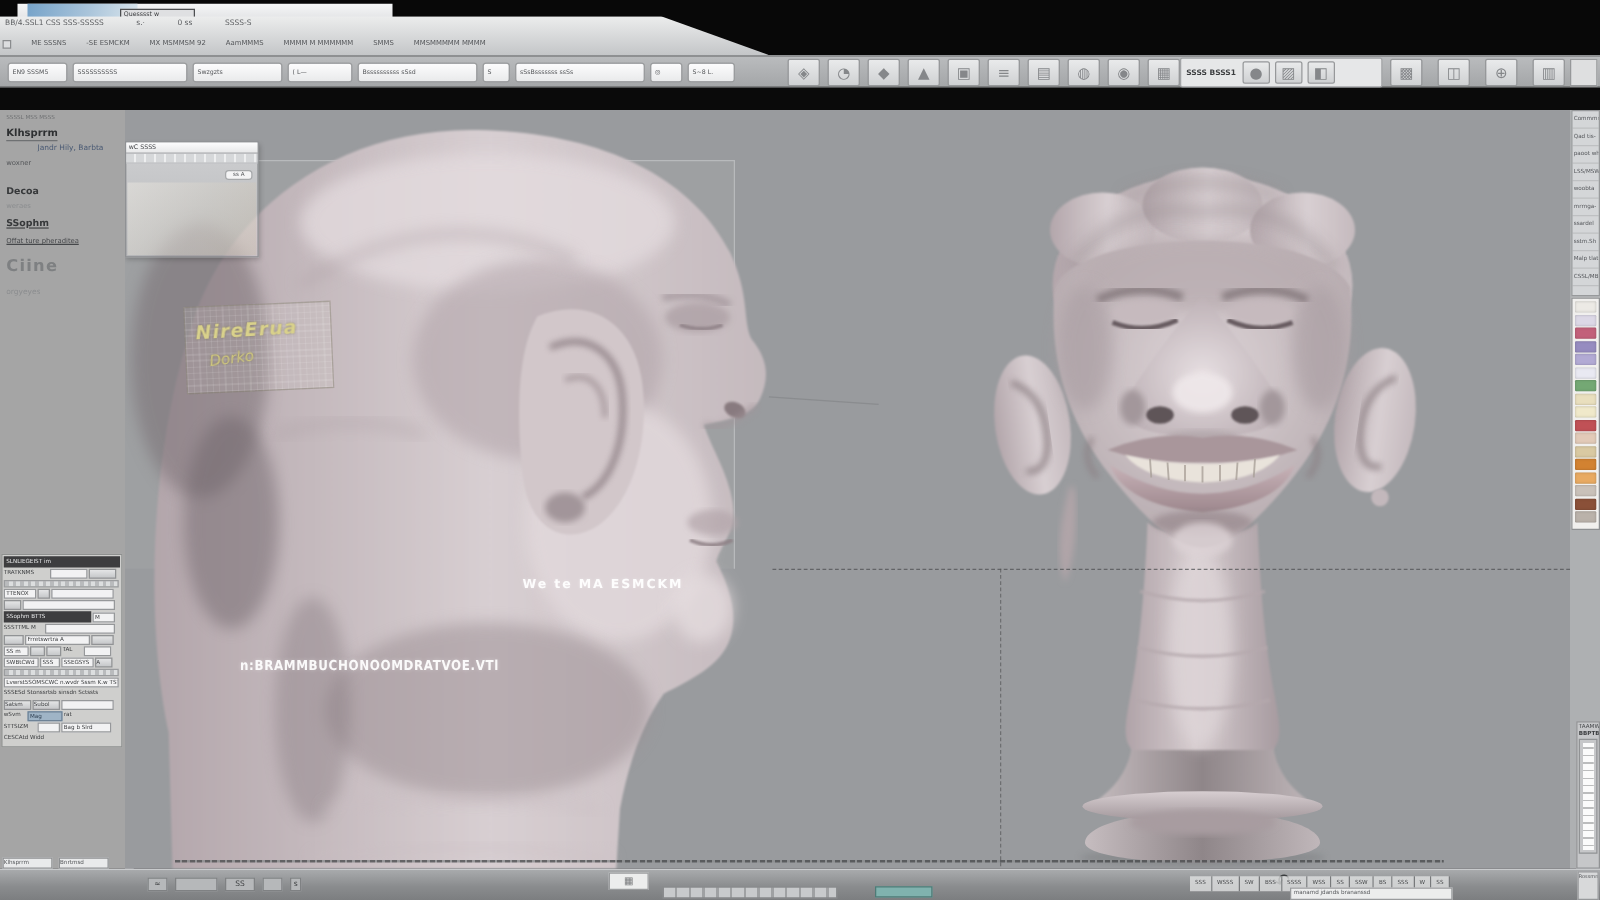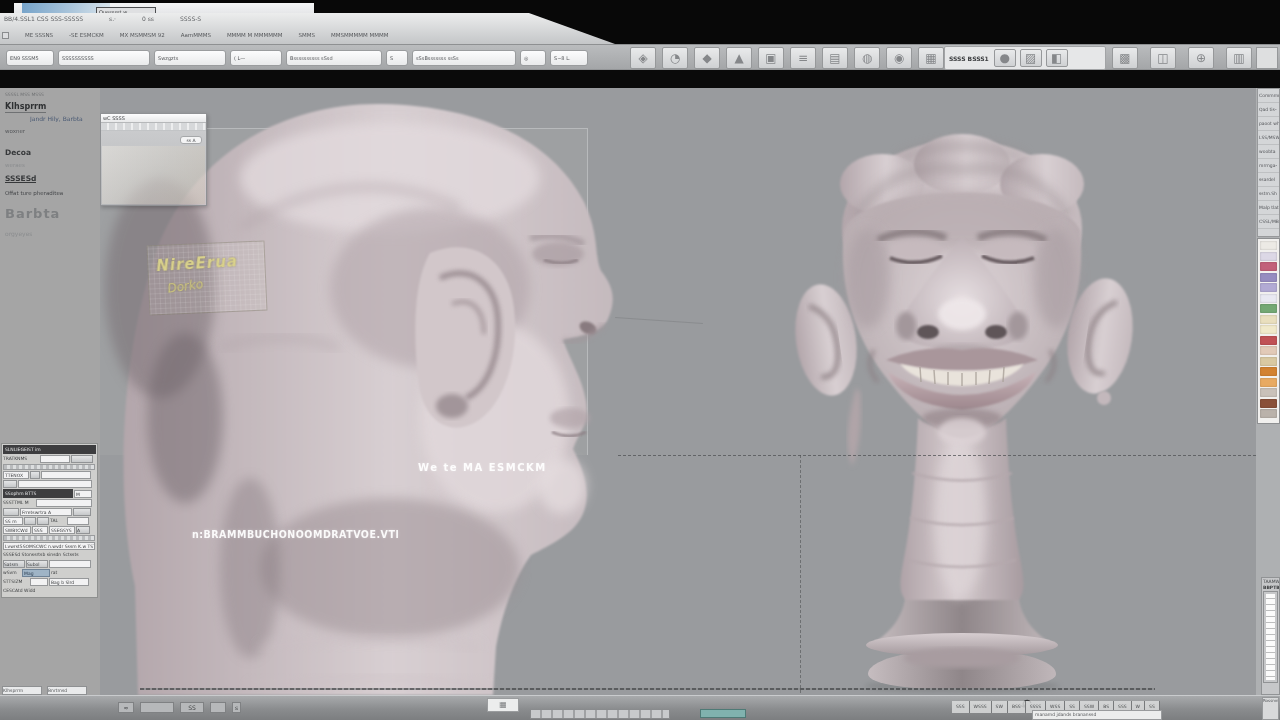--- a/index.html
+++ b/index.html
@@ -187,23 +187,23 @@
   </div>
 
 
   <div class="abs" id="sidebar">
     <div class="sb-item" id="sb-tiny">SSSSL MSS   MSSS</div>
     <div class="sb-item" id="sb-head">Klhsprrm</div>
     <div class="sb-item" id="sb-date">Jandr Hily, Barbta</div>
     <div class="sb-item" id="sb-wox">woxner</div>
     <div class="sb-item" id="sb-a">Decoa</div>
     <div class="sb-item" id="sb-fa">weraes</div>
-    <div class="sb-item" id="sb-b">SSSESd</div>
+    <div class="sb-item" id="sb-b">SSophm</div>
     <div class="sb-item" id="sb-lk">Offat ture pheraditea</div>
-    <div class="sb-item" id="sb-big">Barbta</div>
+    <div class="sb-item" id="sb-big">Ciine</div>
     <div class="sb-item" id="sb-fb">orgyeyes</div>
     <div class="abs" id="props">
       <div>
           <div class="prow">
             <span class="sg sg-drk" style="width: 93px;">SLNLIEGEIST  im</span>
           </div>
           <div class="prow">
             <span class="sg sg-lbl" style="width: 36px;">TRATKNMS</span>
             <span class="sg sg-fld" style="width: 30px;"></span>
             <span class="sg sg-btn" style="width: 22px;"></span>

